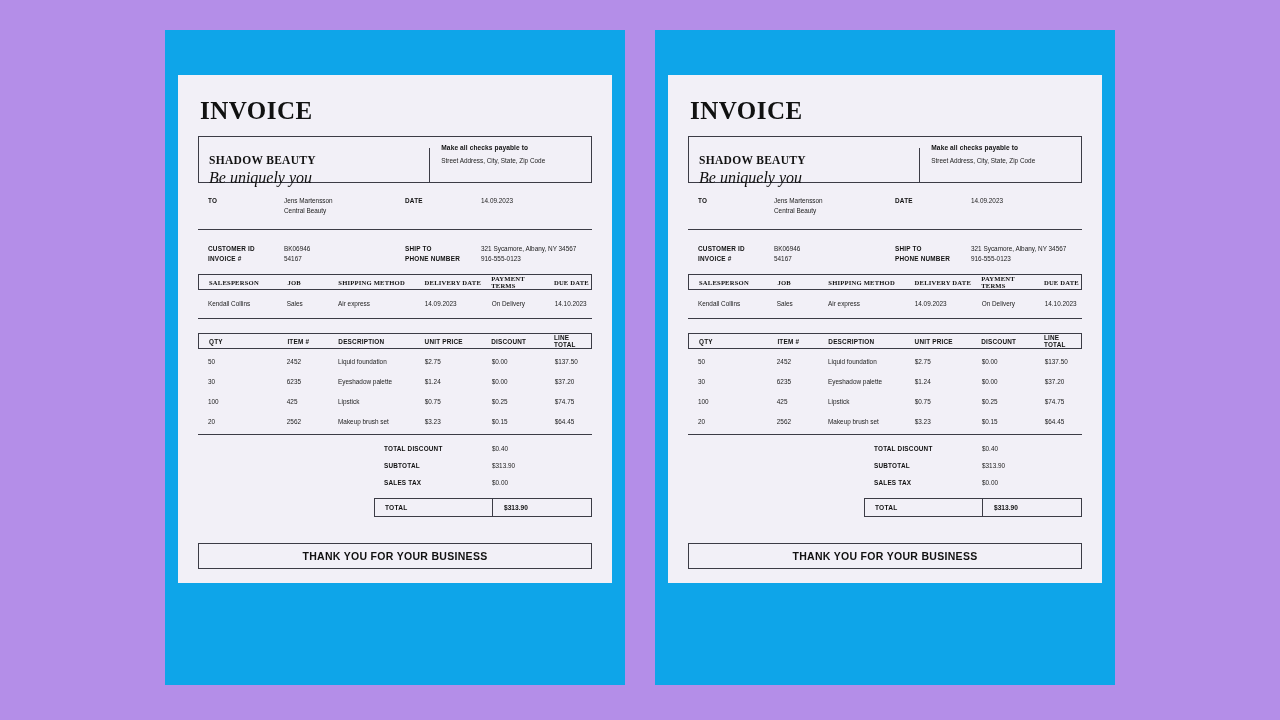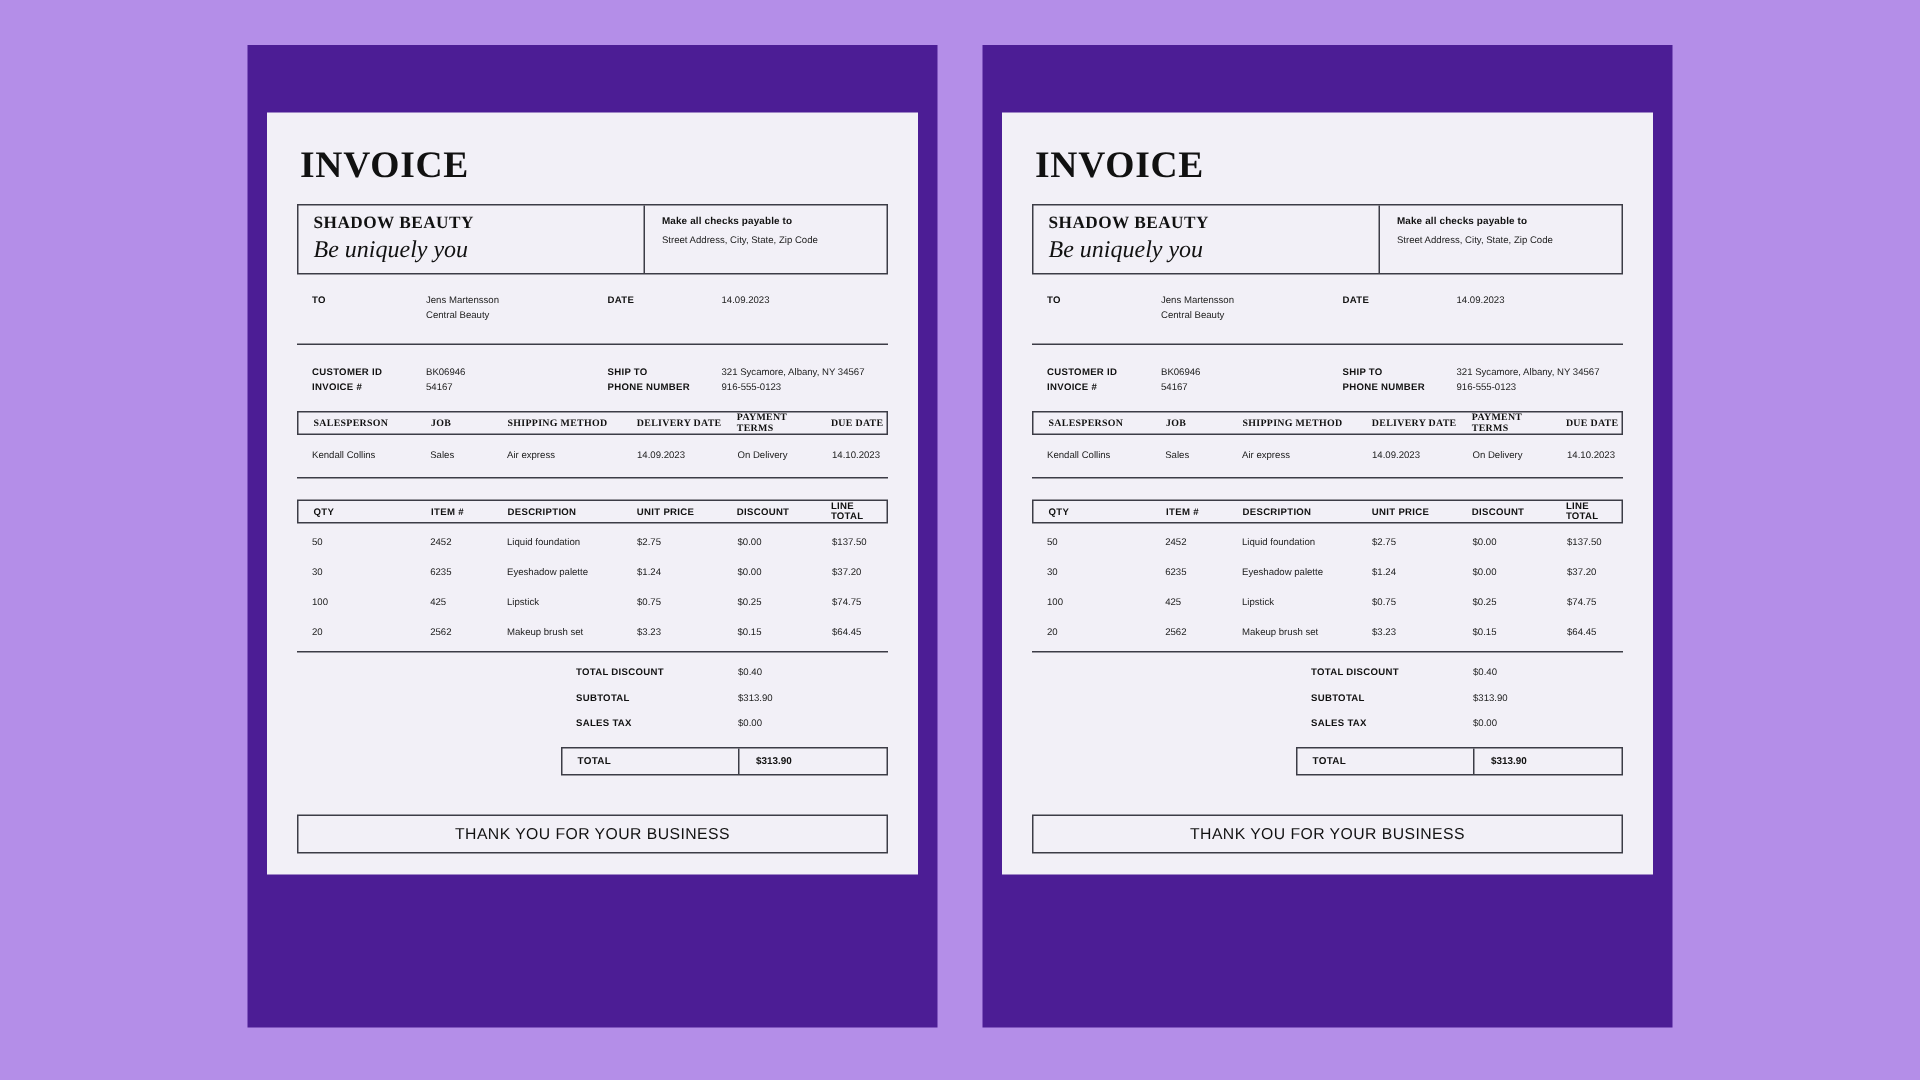--- a/index.html
+++ b/index.html
@@ -22,21 +22,21 @@
     align-items: flex-start;
     gap: 30px;
     padding-top: 30px;
     box-sizing: border-box;
   }
 
   
   .page {
     width: 460px;
     height: 655px;
-    background: #4c1d95;
+    background: #0ea5e9;
     box-sizing: border-box;
     padding: 45px 13px 0 13px;
     flex: 0 0 auto;
   }
   .panel {
     background: #f2f0f7;
     width: 434px;
     height: 508px;
     box-sizing: border-box;
     padding: 22px 20px 0 20px;
@@ -57,20 +57,21 @@
     display: flex;
     border: 1.6px solid #3c3c46;
     height: 47px;
     box-sizing: border-box;
   }
   .company-left {
     flex: 0 0 59%;
     border-right: 1.2px solid #3c3c46;
     padding: 6px 0 0 10px;
     box-sizing: border-box;
+    margin-top: 11px;
   }
   .company-name {
     font-family: "Liberation Serif", serif;
     font-weight: 700;
     font-size: 11.5px;
     letter-spacing: 0.3px;
     color: #111;
   }
   .company-tag {
     font-family: "Liberation Serif", serif;
@@ -259,21 +260,21 @@
 
   
   .thanks {
     margin-top: 26px;
     border: 1.6px solid #3c3c46;
     height: 26px;
     display: flex;
     align-items: center;
     justify-content: center;
     font-size: 10.5px;
-    font-weight: 400;
+    font-weight: 700;
     letter-spacing: .3px;
     color: #111;
     box-sizing: border-box;
   }
 </style>
 </head>
 <body>
 
 <div class="stage">
 

